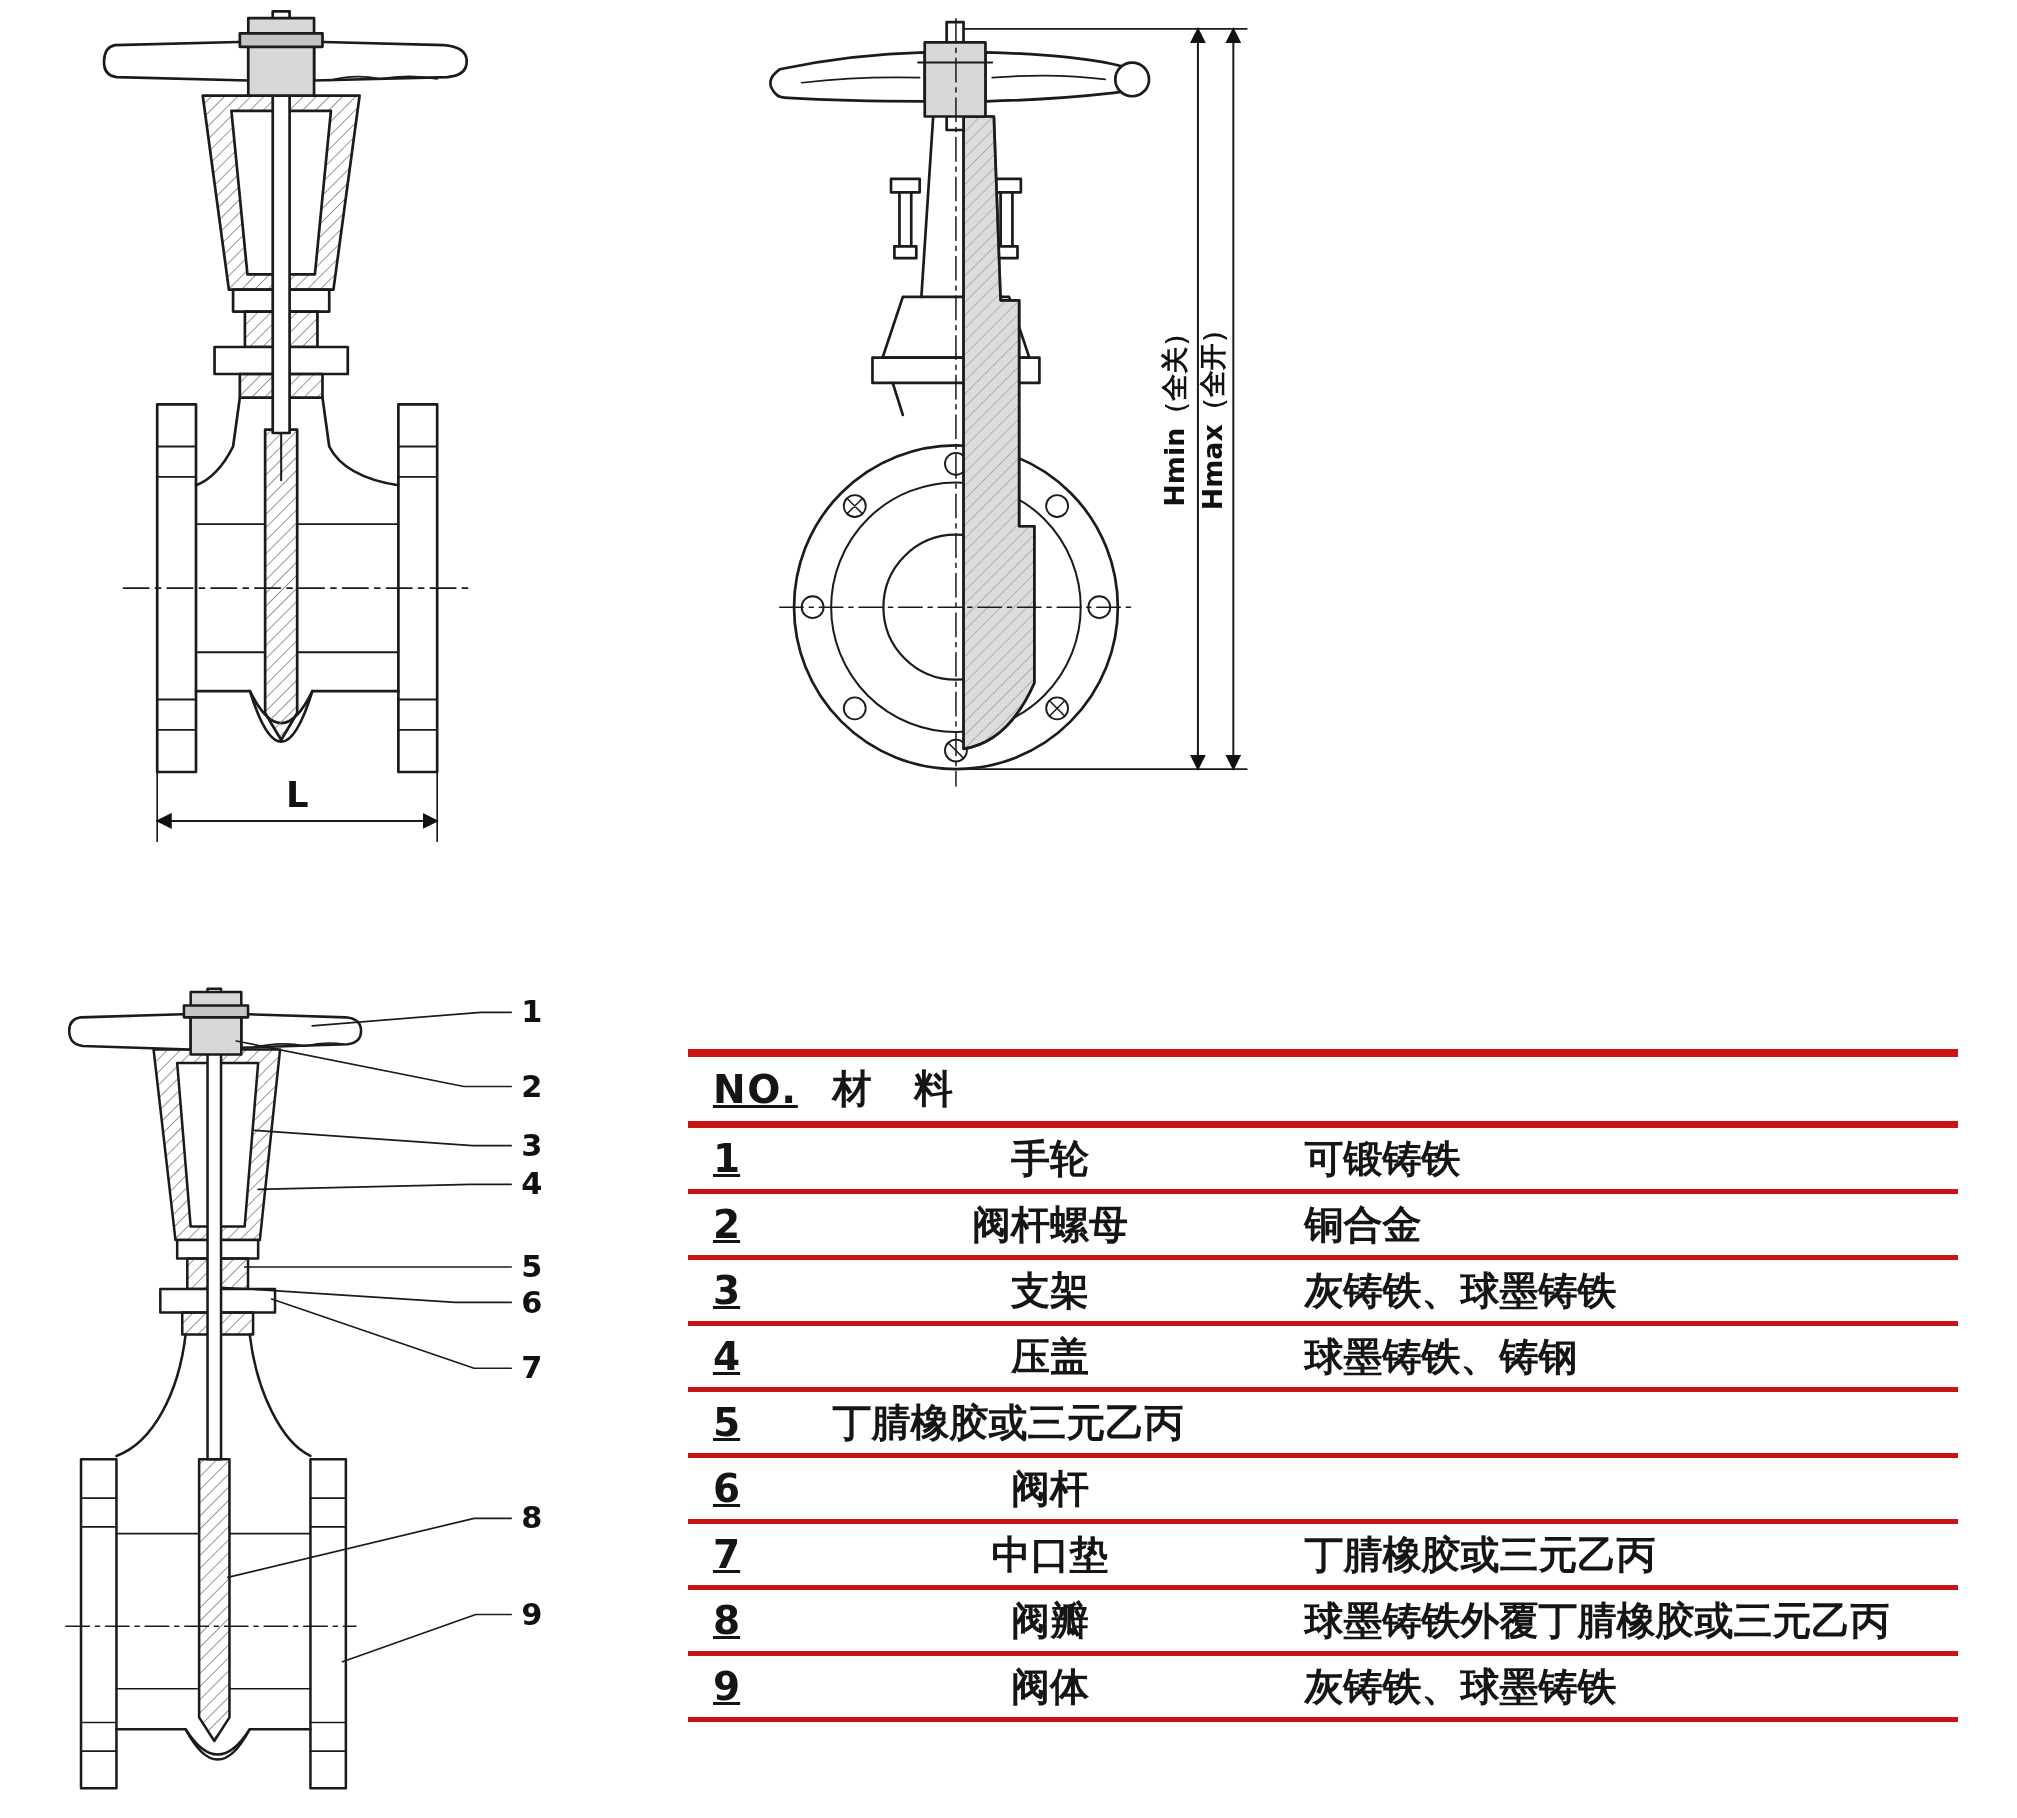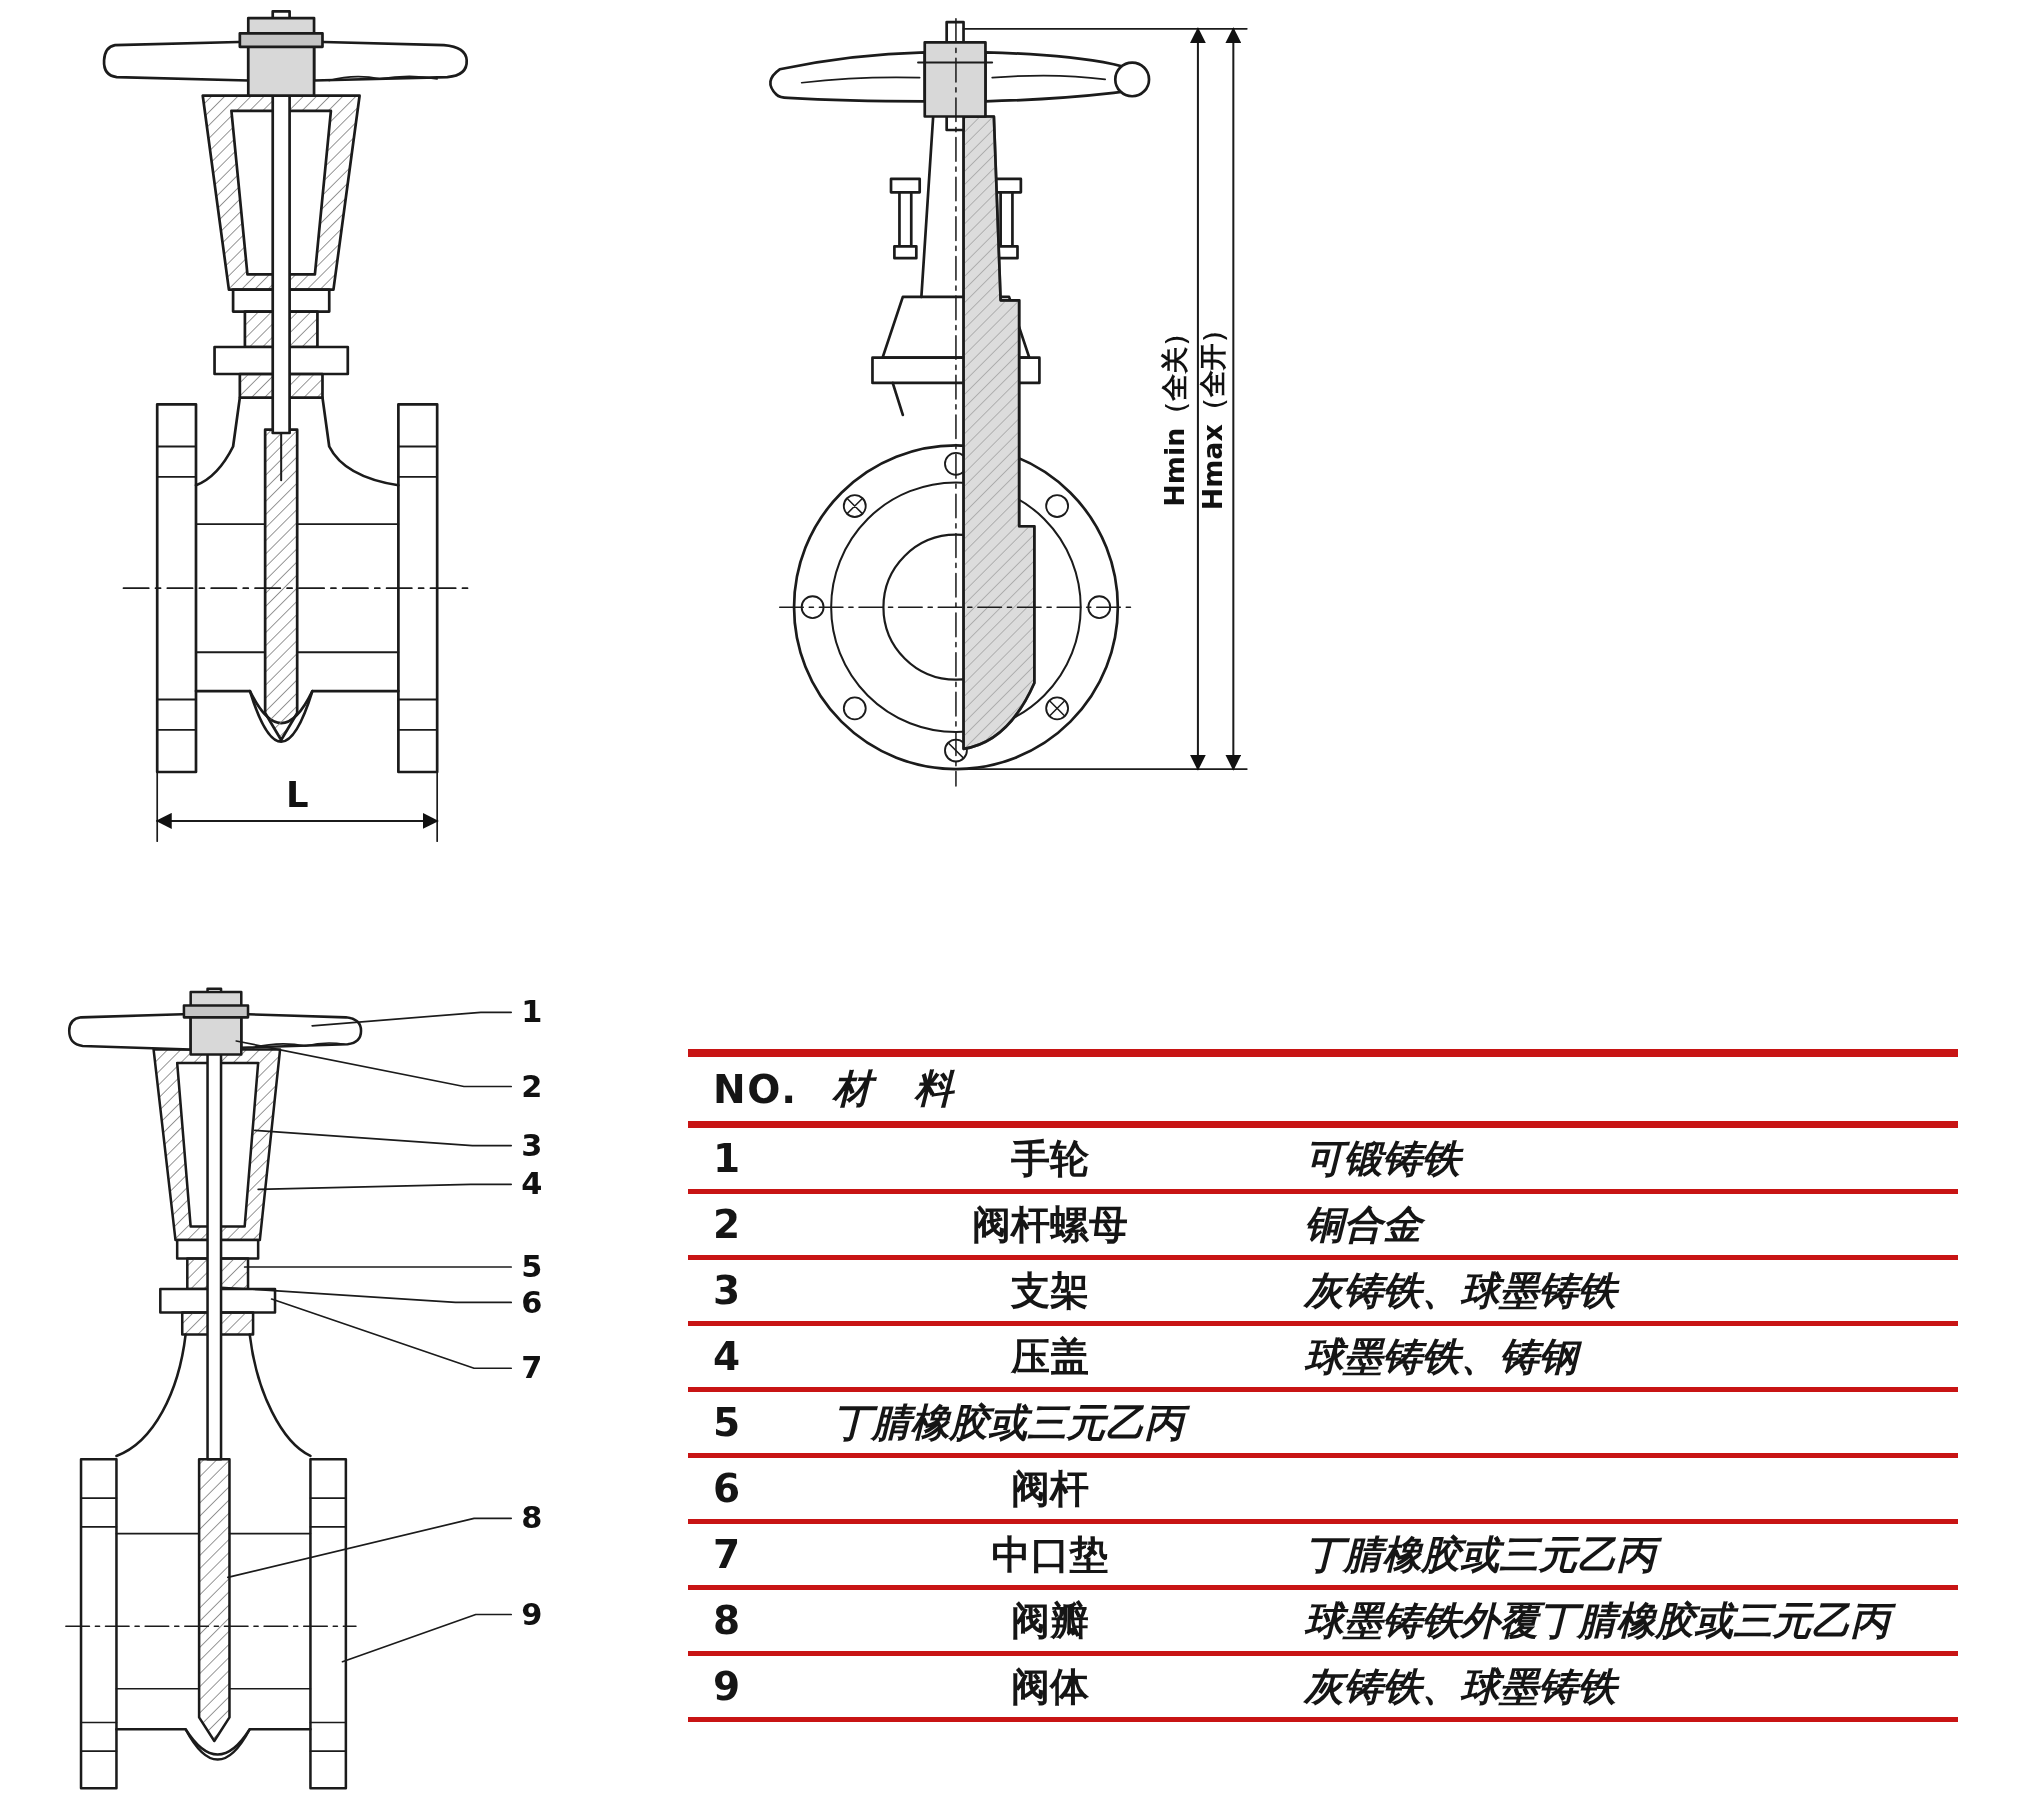--- a/index.html
+++ b/index.html
@@ -15,23 +15,23 @@
   .parts-table {
     position:absolute; left:688px; top:1049px; width:1270px;
     border-top:8.4px solid var(--red,#c81414);
   }
   .t-row {
     display:grid; grid-template-columns:126px 472px 1fr; align-items:center;
     height:66px; border-bottom:5.9px solid var(--red,#c81414);
     font-size:39px; font-weight:700; color:#151515;
   }
   .t-header { height:71px; border-bottom:7.6px solid var(--red,#c81414); letter-spacing:1.7px; }
-  .c-no   { padding-left:25px; }
+  .c-no   { padding-left:25px;text-decoration:underline; }
   .c-part { text-align:center; }
-  .c-mat  { padding-left:18.6px; text-align:left;font-style:italic; }
+  .c-mat  { padding-left:18.6px; text-align:left; }
 </style>
 </head>
 <body>
 
 <div class="page">
 
   <svg class="drawing" style="left:76px; top:8.4px;" width="439" height="877" viewBox="0 0 520 1040">
     <defs>
       <pattern id="h1" width="11" height="11" patternUnits="userSpaceOnUse" patternTransform="rotate(45)">
         <line x1="0" y1="0" x2="0" y2="11" stroke="#777" stroke-width="1.8"></line>

